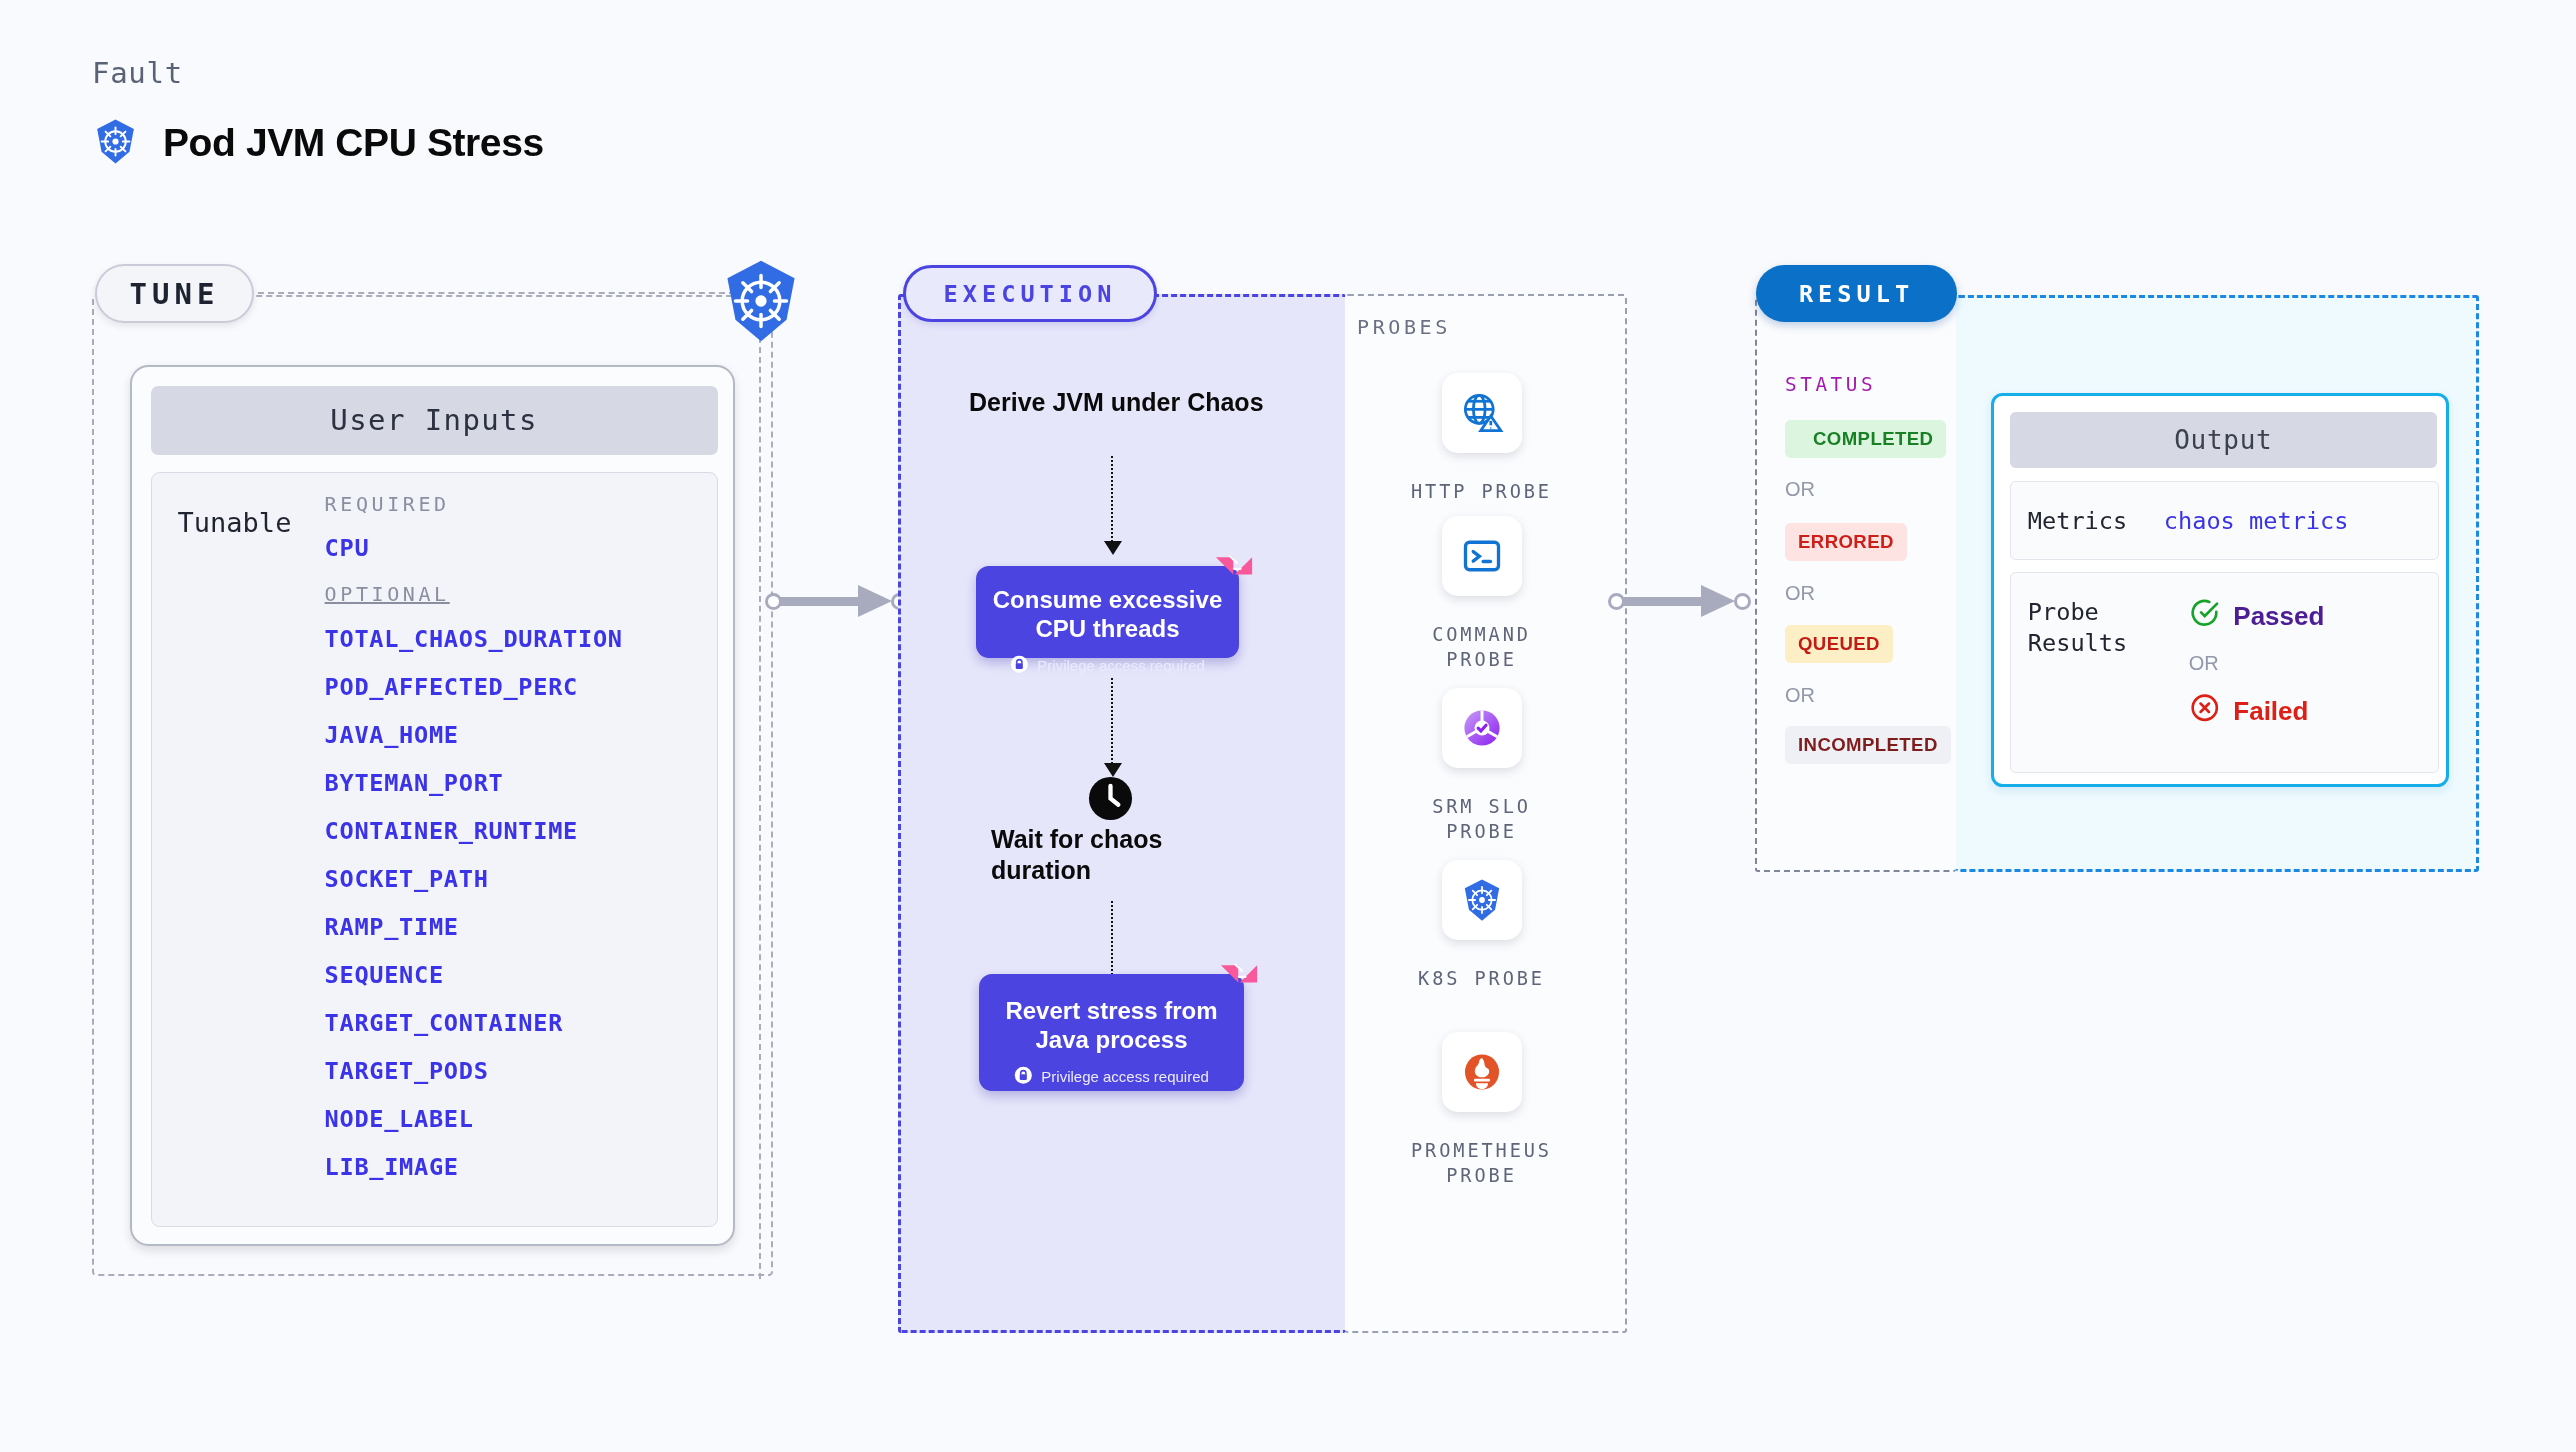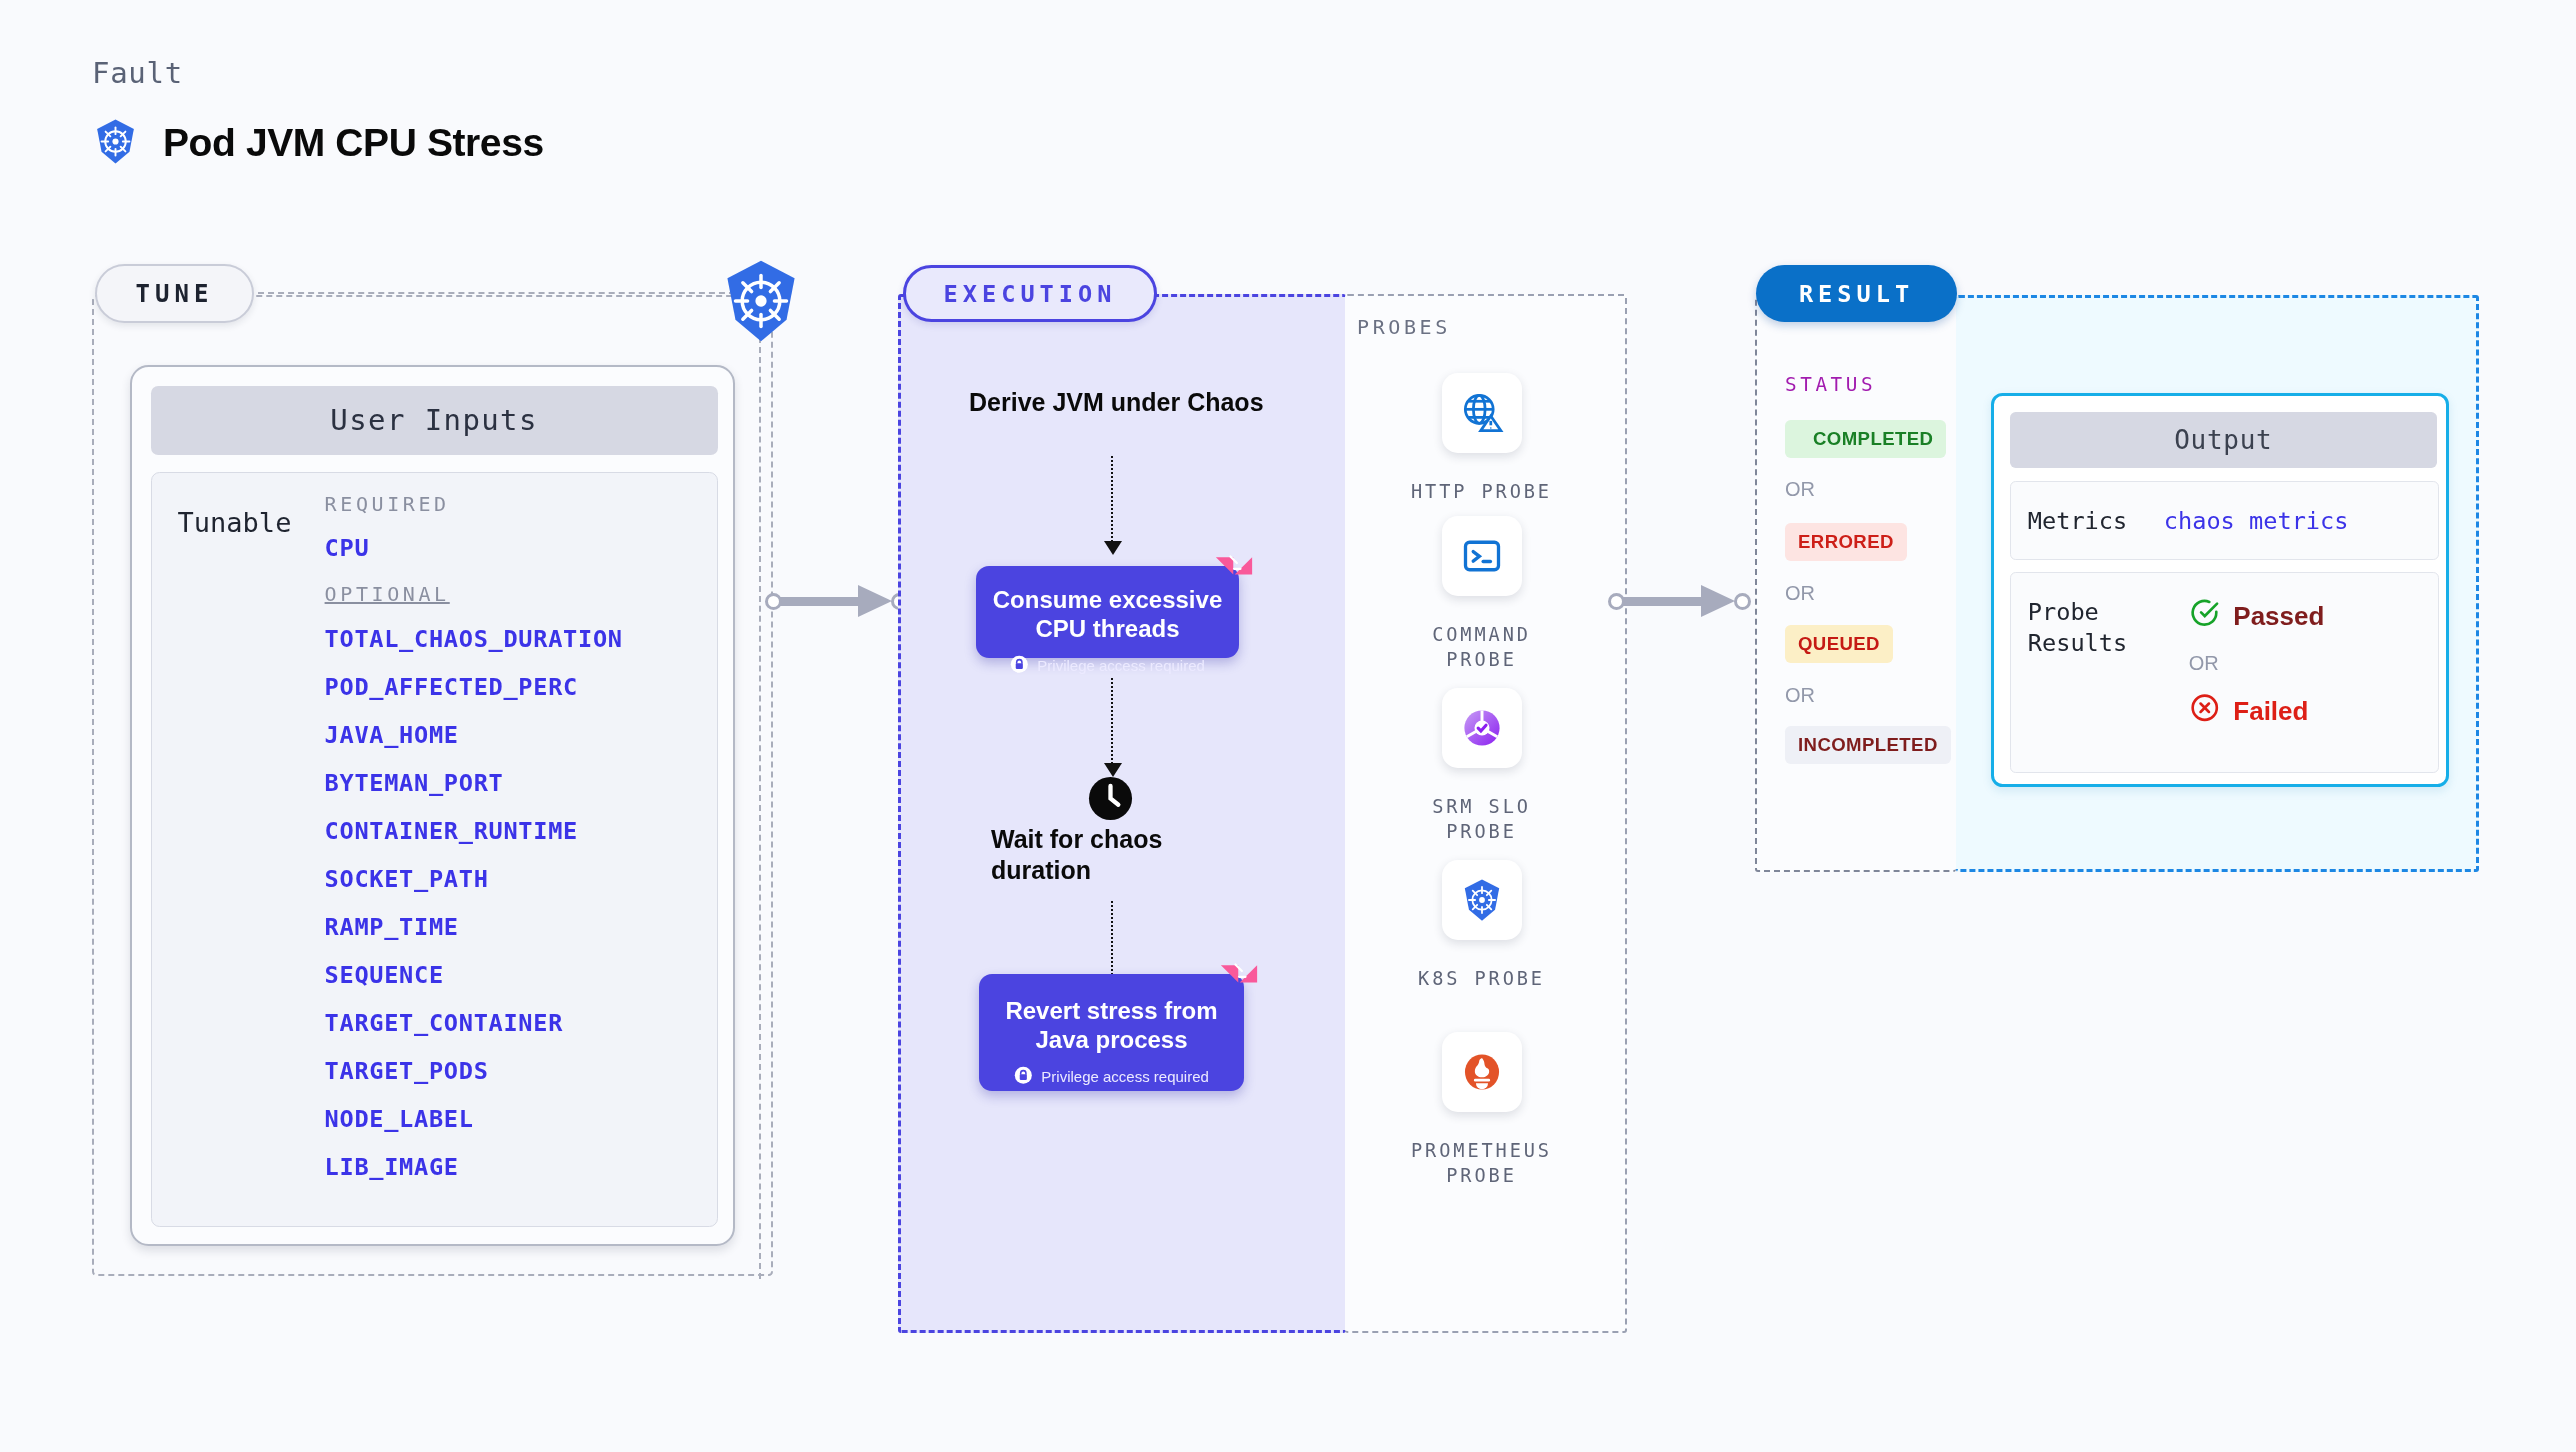--- a/index.html
+++ b/index.html
@@ -20,21 +20,21 @@
   .panel{position:absolute;box-sizing:border-box;}
   .badge-pill{position:absolute;box-sizing:border-box;display:flex;align-items:center;
     justify-content:center;border-radius:43px;z-index:6;}
   .badge-pill span{letter-spacing:5px;font-weight:bold;}
 
   
   #tune-panel{left:92px;top:295px;width:681px;height:981px;
     border:2.1px dashed #a9adbb;border-radius:4.3px;background:transparent;}
   #tune-badge{left:95px;top:264px;width:159px;height:59px;background:#f4f5f9;
     border:2.1px solid #c9ccd8;box-shadow:0 2.9px 7.2px rgba(30,35,60,.10);}
-  #tune-badge span{color:#1d2330;font-size:24px;}
+  #tune-badge span{color:#1d2330;font-size:29px;}
   #tune-dash{position:absolute;left:258px;top:292px;width:487px;height:0;
     border-top:2.9px dashed #a9adbb;z-index:2;}
   #tune-k8s{position:absolute;left:718px;top:258px;width:86px;height:86px;z-index:7;}
   #tune-k8s-dash{position:absolute;left:759px;top:337px;height:942px;width:0;
     border-left:2.9px dashed #a9adbb;z-index:1;}
 
   #user-inputs-card{position:absolute;left:130px;top:365px;width:605px;height:881px;
     background:#fbfcfe;border:2.1px solid #b4b9c6;border-radius:18.6px;
     box-shadow:0 4.3px 10px rgba(30,35,60,.13);box-sizing:border-box;}
   #user-inputs-header{position:absolute;left:18.6px;top:18.6px;width:567px;height:69px;
@@ -132,21 +132,21 @@
   #output-header span{font-size:26px;color:#3b414f;letter-spacing:0.7px;}
   #metrics-row{position:absolute;left:15.8px;top:85px;width:427px;height:77px;
     background:#fafbfd;border:1.4px solid #e2e5ec;border-radius:5.7px;display:flex;align-items:center;}
   #metrics-label{margin-left:17px;width:136px;font-size:23.6px;color:#20252f;}
   #metrics-value{font-size:23.6px;color:#3b33e8;}
   #probe-results-row{position:absolute;left:15.8px;top:176px;width:427px;height:199px;
     background:#fafbfd;border:1.4px solid #e2e5ec;border-radius:5.7px;}
   #pr-label{position:absolute;left:17px;top:24px;width:129px;font-size:23.6px;color:#20252f;line-height:1.3;}
   .pr-item{position:absolute;left:178px;display:flex;align-items:center;gap:13px;}
   .pr-item span{font-size:26px;font-weight:bold;}
-  #pr-pass{top:24px;} #pr-pass span{color:#7f1d1d;}
+  #pr-pass{top:24px;} #pr-pass span{color:#4c1d95;}
   #pr-or{position:absolute;left:178px;top:79px;font-size:20px;color:#9298aa;}
   #pr-fail{top:119px;} #pr-fail span{color:#dd1f16;}
 </style>
 </head>
 <body>
 
 <div id="header-fault" class="mono">Fault</div>
 <div id="header-title-row">
   <span>
     <svg width="47" height="47" viewBox="0 0 64 64">

